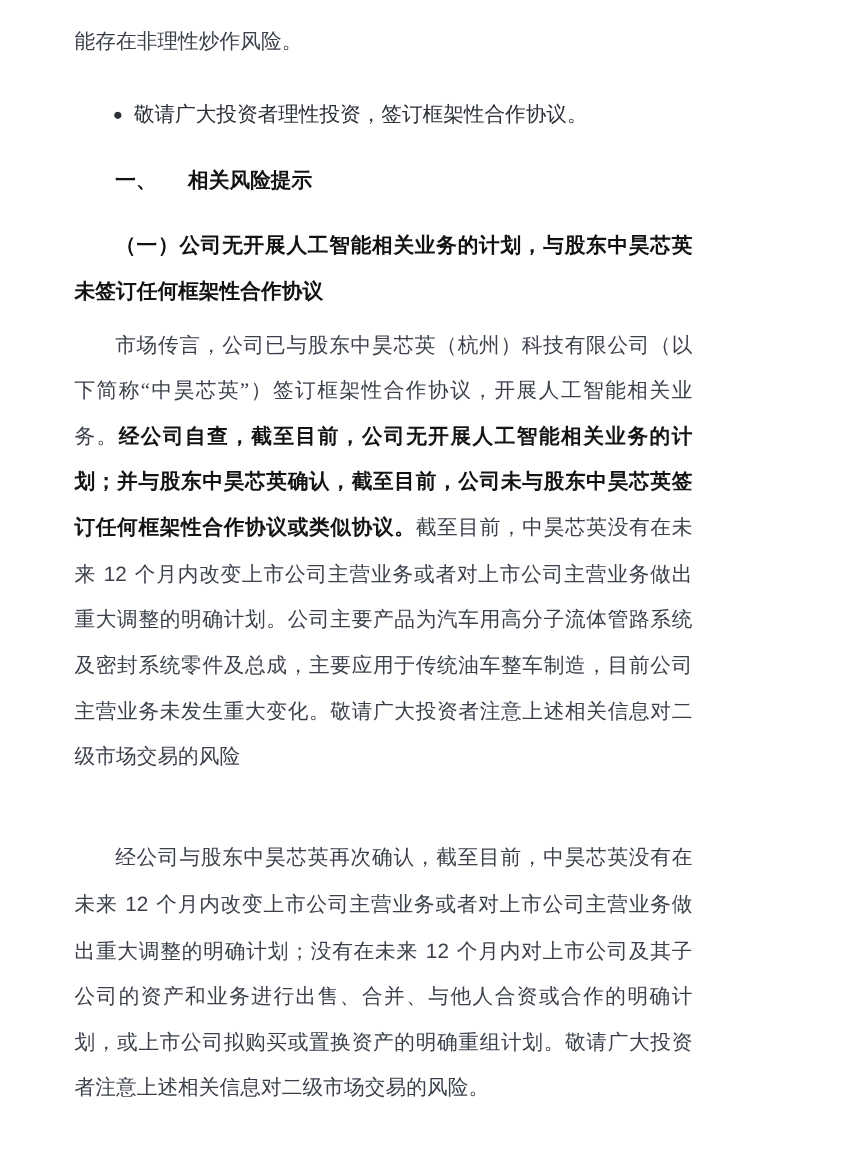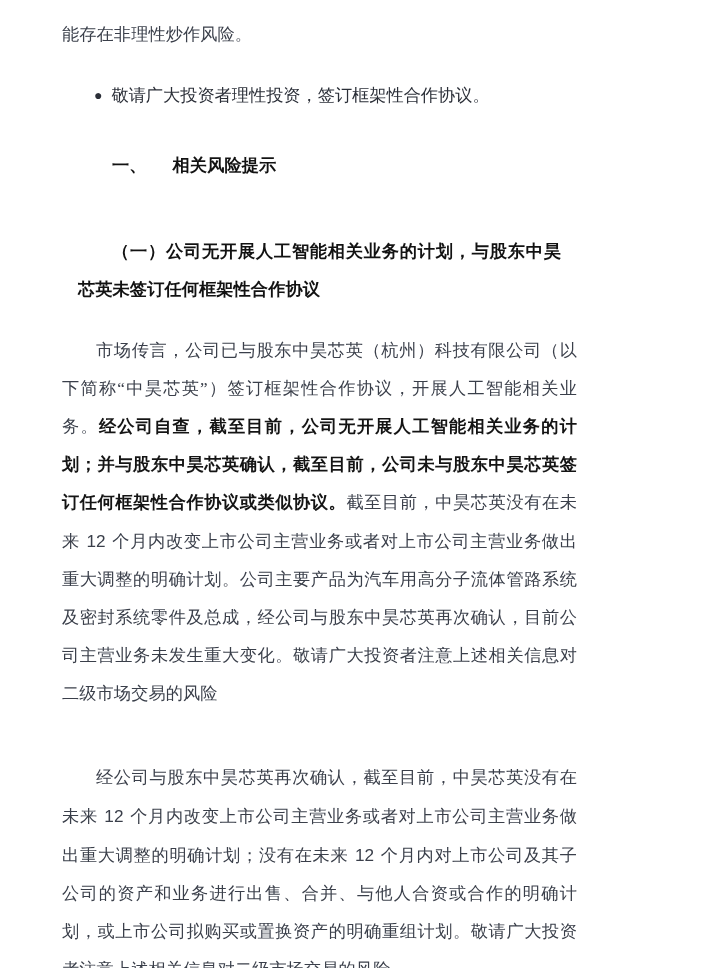--- a/index.html
+++ b/index.html
@@ -40,21 +40,21 @@
     text-indent: 0;
   }
   .para.indent {
     text-indent: 34px;
   }
   .heading {
     font-size: 17.2px;
     line-height: 38px;
     text-align: justify;
     text-justify: inter-ideograph;
-    margin: 16px;
+    margin: 0;
     font-weight: bold;
     color: #121212;
     text-indent: 34px;
     letter-spacing: 0.1px;
   }
   .bullet-line {
     font-size: 17.2px;
     line-height: 38px;
     margin: 0;
     text-indent: 32px;
@@ -112,21 +112,21 @@
     <div class="gap-md"></div>
 
     <p class="heading"><span class="sec-num">一、</span><span class="sec-gap"></span><span>相关风险提示</span></p>
 
     <div class="gap-md"></div>
 
     <p class="heading"><span>（一）</span><span>公司无开展人工智能相关业务的计划，与股东中昊芯英未签订任何框架性合作协议</span></p>
 
     <div class="gap-sm"></div>
 
-    <p class="para indent"><span>市场传言，公司已与股东中昊芯英（杭州）科技有限公司（以下简称“中昊芯英”）签订框架性合作协议，开展人工智能相关业务。</span><span class="b">经公司自查，截至目前，公司无开展人工智能相关业务的计划；并与股东中昊芯英确认，截至目前，公司未与股东中昊芯英签订任何框架性合作协议或类似协议。</span><span>截至目前，中昊芯英没有在未来 </span><span class="lat">12</span><span> 个月内改变上市公司主营业务或者对上市公司主营业务做出重大调整的明确计划。公司主要产品为汽车用高分子流体管路系统及密封系统零件及总成，经公司与股东中昊芯英再次确认，目前公司主营业务未发生重大变化。敬请广大投资者注意上述相关信息对二级市场交易的风险</span></p>
+    <p class="para indent"><span>市场传言，公司已与股东中昊芯英（杭州）科技有限公司（以下简称“中昊芯英”）签订框架性合作协议，开展人工智能相关业务。</span><span class="b">经公司自查，截至目前，公司无开展人工智能相关业务的计划；并与股东中昊芯英确认，截至目前，公司未与股东中昊芯英签订任何框架性合作协议或类似协议。</span><span>截至目前，中昊芯英没有在未来 </span><span class="lat">12</span><span> 个月内改变上市公司主营业务或者对上市公司主营业务做出重大调整的明确计划。公司主要产品为汽车用高分子流体管路系统及密封系统零件及总成，主要应用于传统油车整车制造，目前公司主营业务未发生重大变化。敬请广大投资者注意上述相关信息对二级市场交易的风险</span></p>
 
     <div class="gap-md"></div>
 
 
     <div class="gap-sm"></div>
 
 
     <div class="gap-md"></div>
 
 

